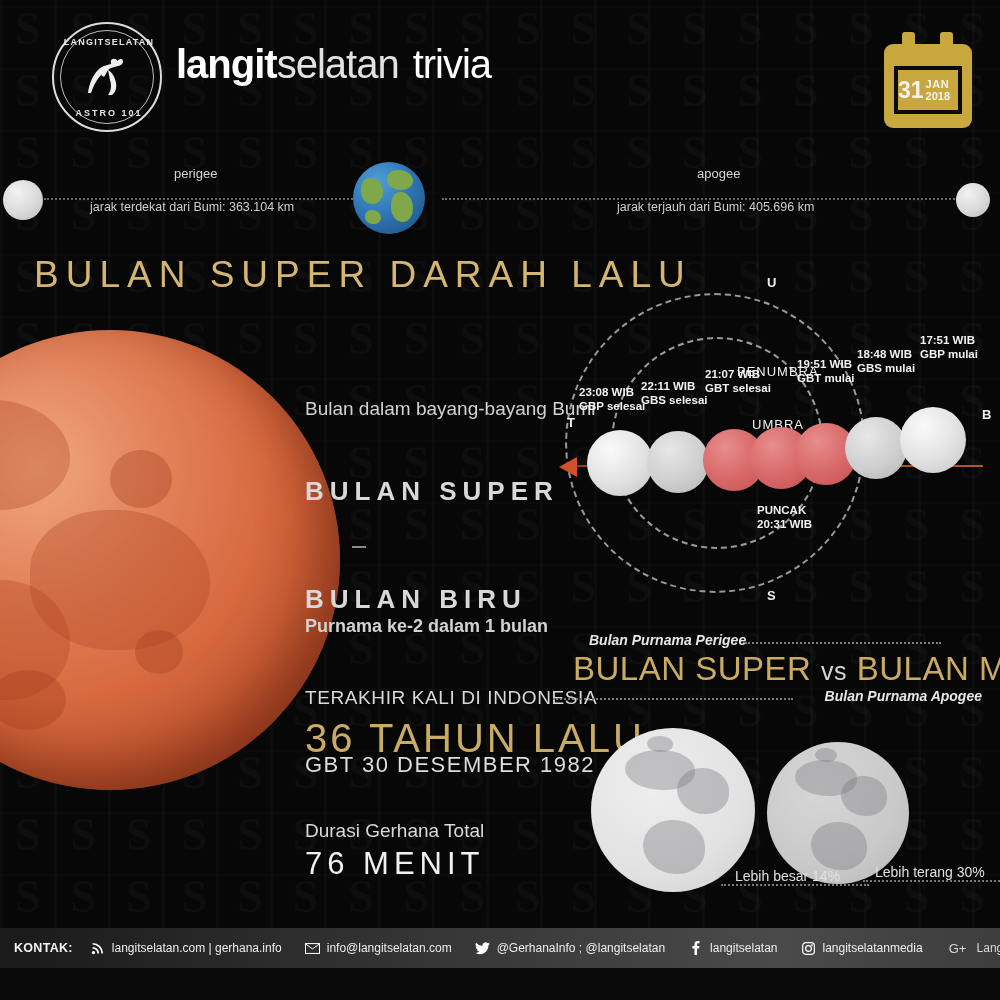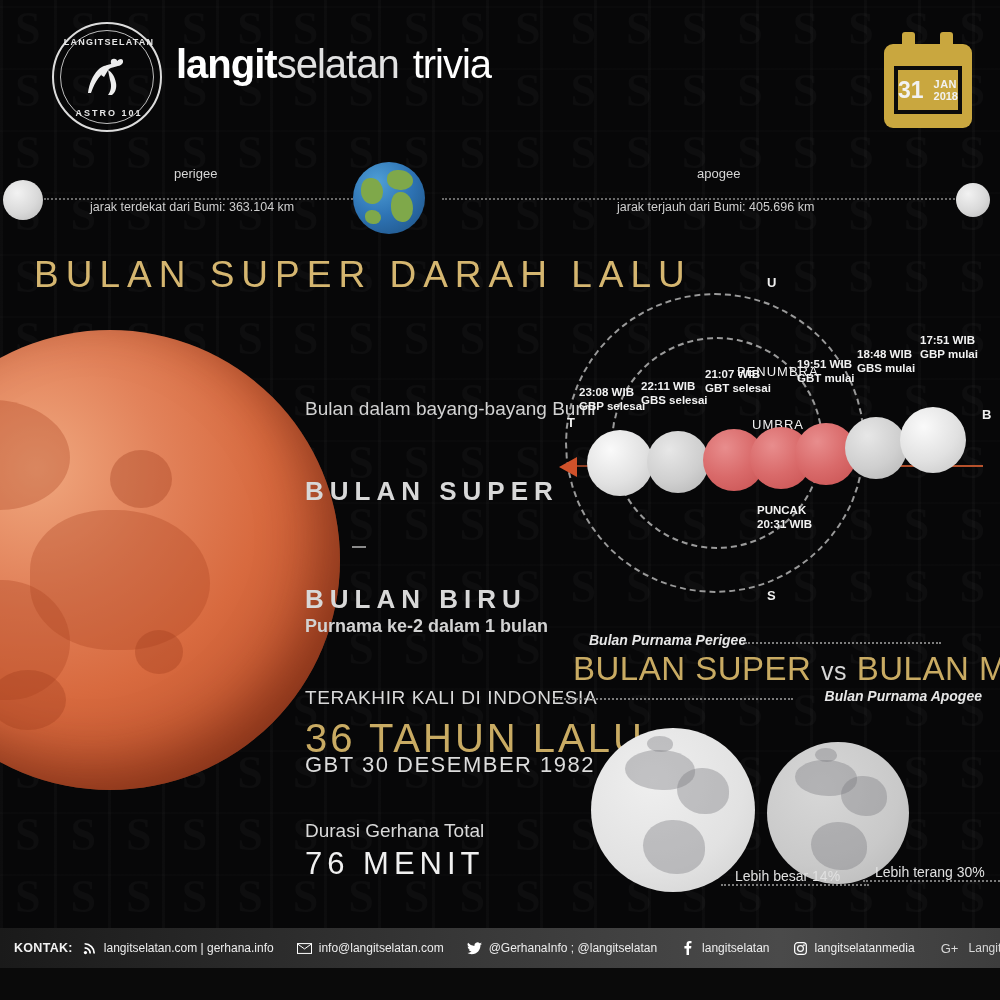--- a/index.html
+++ b/index.html
@@ -36,21 +36,21 @@
 
   #brand{position:absolute;left:176px;top:42px;font-size:40px;letter-spacing:-1px;white-space:nowrap;}
   #brand .b1{font-weight:bold;color:#ffffff;}
   #brand .b2{font-weight:300;color:#e2e2e2;}
   #brand .b3{font-weight:300;color:#ffffff;margin-left:14px;}
 
   #calendar{position:absolute;left:884px;top:32px;width:88px;height:96px;}
   #cal-body{position:absolute;left:0;top:12px;width:88px;height:84px;background:#c9a73f;border-radius:9px;}
   #cal-inner{position:absolute;left:10px;top:22px;width:68px;height:48px;background:#0b0b0b;}
   #cal-screen{position:absolute;left:4px;top:4px;right:4px;bottom:4px;background:#c9a73f;
-    display:flex;align-items:center;justify-content:space-between;}
+    display:flex;align-items:center;justify-content:flex-start;}
   #cal-day{font:bold 23px "Liberation Sans",sans-serif;color:#f2f2f2;line-height:1;}
   #cal-my{margin-left:2px;line-height:1.02;}
   #cal-mon{font:bold 11px "Liberation Sans",sans-serif;color:#f2f2f2;letter-spacing:.5px;}
   #cal-yr{font:bold 11px "Liberation Sans",sans-serif;color:#f2f2f2;}
   .cal-ring{position:absolute;top:0;width:13px;height:20px;background:#c9a73f;border-radius:3px;}
 
   
   #orbit-band{position:absolute;left:0;top:158px;width:1000px;height:80px;}
   .dotline{position:absolute;top:40px;height:0;border-top:2px dotted #6a6a6a;}
   #dot-l{left:44px;width:316px;}
@@ -128,21 +128,21 @@
   .cm-mare{position:absolute;background:rgba(120,120,125,.38);border-radius:48% 52% 45% 55%;}
   #cap1{position:absolute;left:190px;top:236px;font-size:14px;color:#e0e0e0;}
   #cap2{position:absolute;left:330px;top:232px;font-size:14px;color:#e0e0e0;}
   #cap-line1{position:absolute;left:176px;top:252px;width:148px;border-top:2px dotted #7a7a7a;}
   #cap-line2{position:absolute;left:318px;top:248px;width:137px;border-top:2px dotted #7a7a7a;}
 
   
   #footer{position:absolute;left:0;top:928px;width:1000px;height:40px;
     background:linear-gradient(90deg,#1a1a1a 0%,#232323 14%,#3a3a3a 50%,#4a4a4a 78%,#3d3d3d 100%);
     display:flex;align-items:center;}
-  #kontak{font:bold 12.5px "Liberation Sans",sans-serif;color:#f2f2f2;margin-left:14px;margin-right:8px;letter-spacing:.3px;}
+  #kontak{font:bold 12.5px "Liberation Sans",sans-serif;color:#f2f2f2;margin-left:14px;margin-right:16px;letter-spacing:.3px;}
   .fitem{display:flex;align-items:center;font-size:12px;color:#ededed;margin-right:22px;white-space:nowrap;}
   .fitem .ico{display:inline-flex;align-items:center;justify-content:center;width:17px;height:14px;margin-right:6px;color:#ffffff;}
   #footer-strip-below{position:absolute;left:0;top:968px;width:1000px;height:32px;background:#0a0a0a;}
 </style>
 </head>
 <body>
 
 <div id="bg-pattern"></div>
 <div id="s-grid">
     <span>S</span>

